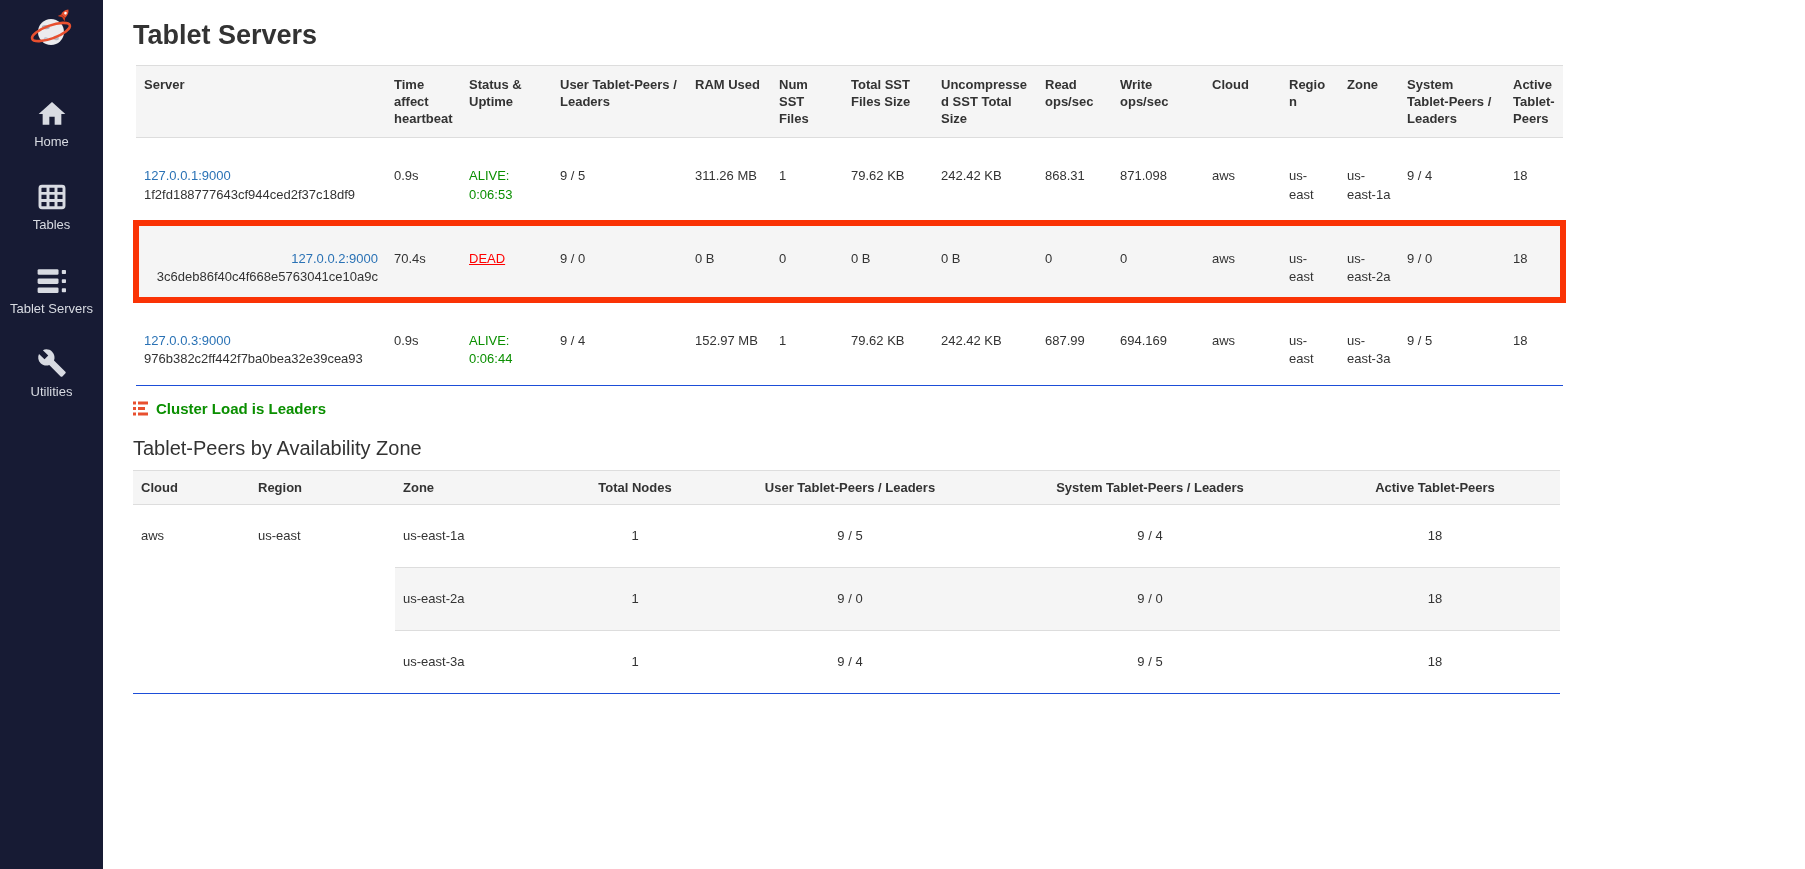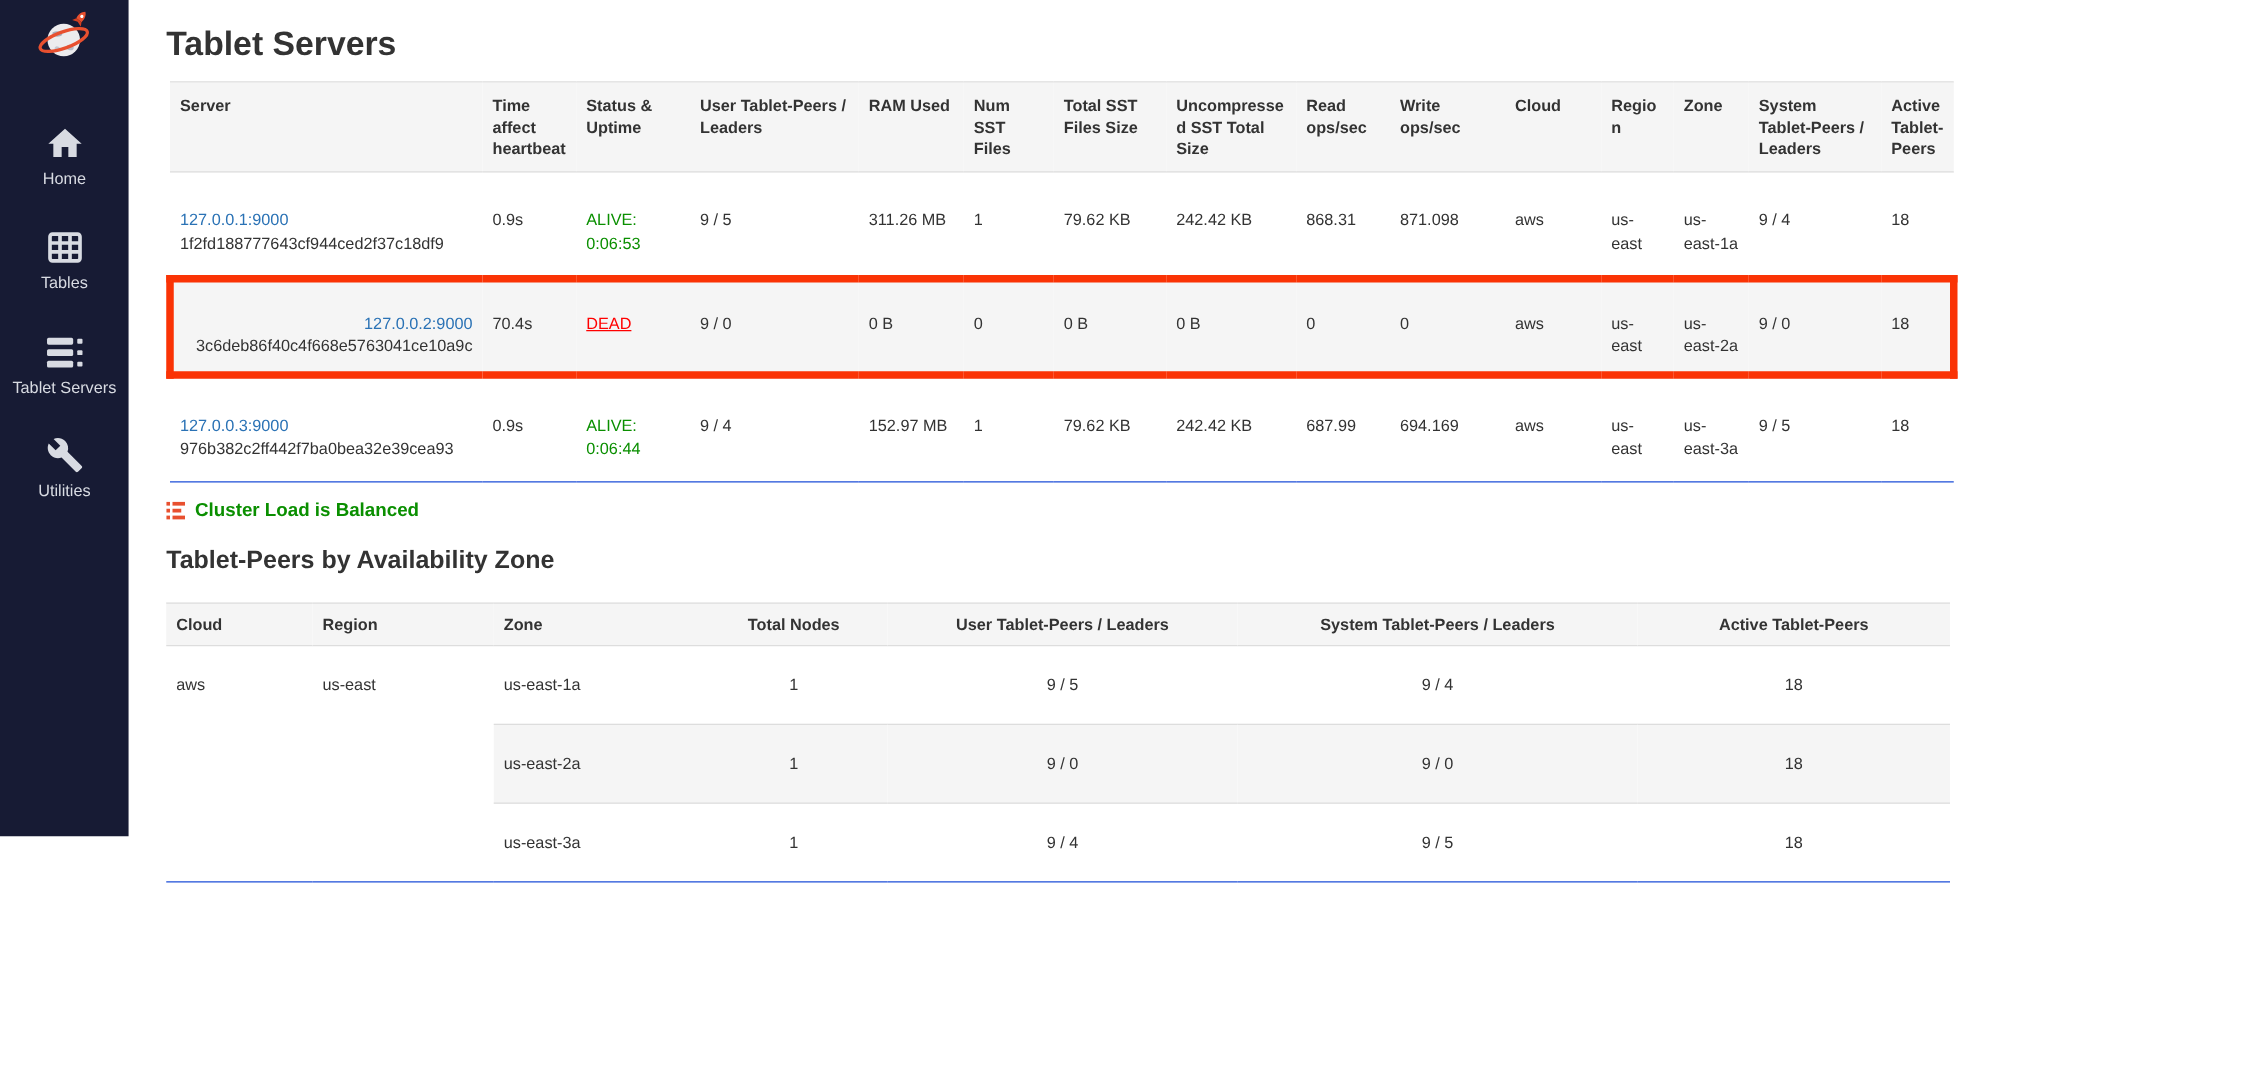--- a/index.html
+++ b/index.html
@@ -15,36 +15,36 @@
   }
   *{box-sizing:border-box;}
   html,body{margin:0;padding:0;}
   body{
     width:1805px;height:869px;overflow:hidden;
     font-family:"Liberation Sans","DejaVu Sans",sans-serif;
     color:var(--text);background:#fff;display:flex;
   }
   
   .sidebar{
-    width:103px;min-width:103px;height:669px;
+    width:103px;min-width:103px;height:869px;
     background:var(--sidebar-bg);
     display:flex;flex-direction:column;align-items:center;
     padding-top:6px;
   }
   .logo{margin-bottom:40px;cursor:pointer;}
   .nav-item{
     display:flex;flex-direction:column;align-items:center;gap:5px;
     margin-bottom:32px;text-decoration:none;cursor:pointer;width:100%;
   }
   .nav-label{color:#d8dbe2;font-size:13px;line-height:1.1;text-align:center;}
   .nav-icon{display:block;height:32px;}
   
   .main{flex:1;padding:0 0 0 30px;background:#fff;}
   h1[data-name="page-title"]{font-size:27px;font-weight:bold;margin:20px 0 14px;color:var(--text);}
-  h2[data-name="az-section-title"]{font-size:20px;font-weight:bold;margin:20px 0 22px;color:var(--text);}
+  h2[data-name="az-section-title"]{font-size:20px;font-weight:normal;margin:20px 0 10px;color:var(--text);}
   table{border-collapse:collapse;width:1427px;font-size:13px;color:var(--text);table-layout:fixed;}
   table{border-bottom:1px solid #1d4ed8;}
   th,td{text-align:left;vertical-align:top;border-top:1px solid #ddd;word-wrap:break-word;}
   thead th{background:var(--header-bg);font-weight:bold;line-height:1.32;padding:10px 8px;}
   .t1 tbody td{padding:29px 8px 16px;line-height:1.40;}
   .t1 tbody tr:nth-child(even) td{background:var(--stripe);}
   .t1 tbody tr.highlight td{
     border-top:6px solid var(--highlight);
     border-bottom:6px solid var(--highlight);
     padding-top:24px;padding-bottom:11px;
@@ -235,21 +235,21 @@
     <span class="load-icon" data-name="load-bars-icon">
       <svg width="15" height="15" viewBox="0 0 15 15" fill="currentColor">
           <rect x="0" y="0.5" width="3" height="3"></rect>
           <rect x="5" y="0.5" width="10" height="3"></rect>
           <rect x="0" y="6" width="3" height="3"></rect>
           <rect x="5" y="6" width="7" height="3"></rect>
           <rect x="0" y="11.5" width="3" height="3"></rect>
           <rect x="5" y="11.5" width="10" height="3"></rect>
         </svg>
     </span>
-    <span data-name="cluster-load-label">Cluster Load is Balanced</span>
+    <span data-name="cluster-load-label">Cluster Load is Leaders</span>
   </div>
 
   <h2 data-name="az-section-title">Tablet-Peers by Availability Zone</h2>
 
   <table class="t2" data-name="az-table">
     <colgroup>
       <col style="width:117px">
         <col style="width:145px">
         <col style="width:165px">
         <col style="width:150px">

